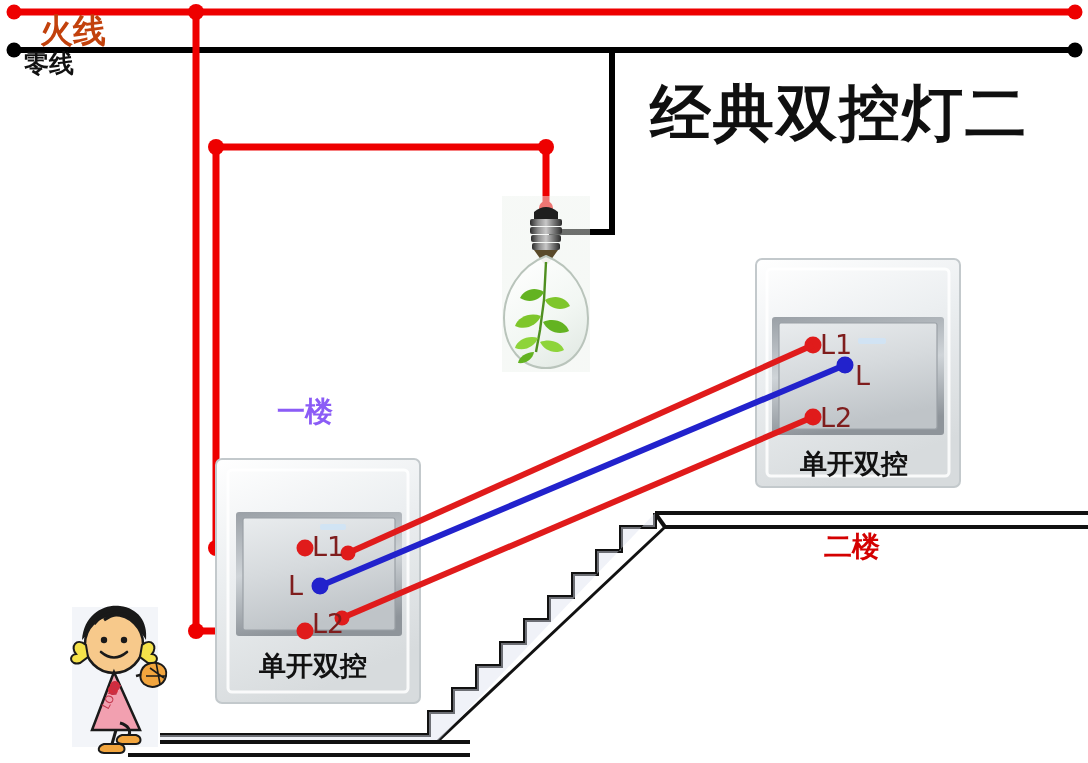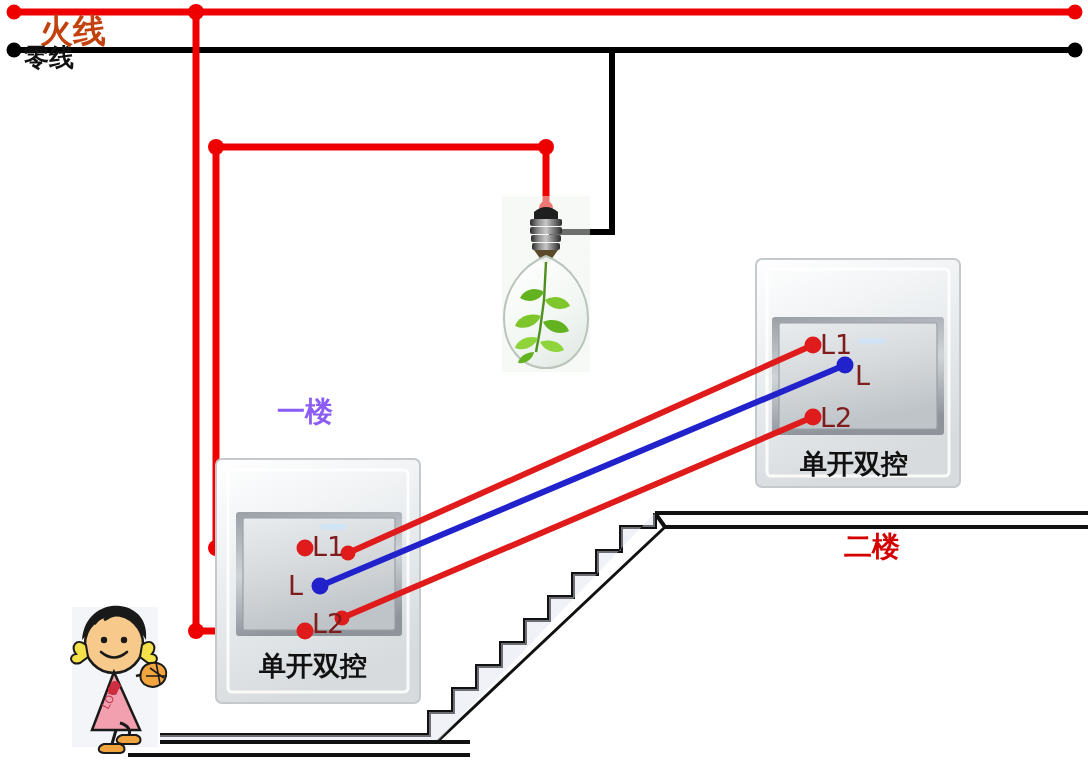--- a/index.html
+++ b/index.html
@@ -18,25 +18,25 @@
 
   .lbl{
     position:absolute;
     white-space:nowrap;
     font-family:"DejaVu Sans","Liberation Sans",sans-serif;
     font-weight:bold;
     line-height:1;
     pointer-events:none;
   }
   .lbl-hot   { left:40px;  top:14px;  font-size:33px; color:#c2410c; }
-  .lbl-neu   { left:24px;  top:45px;  font-size:25px; color:#111111; }
+  .lbl-neu   { left:24px;  top:51px;  font-size:25px; color:#111111; }
   .lbl-title { left:650px; top:82px;  font-size:61px; color:#101010; letter-spacing:2px;
                font-family:"DejaVu Sans","Liberation Sans",sans-serif; }
   .lbl-f1    { left:277px; top:398px; font-size:28px; color:#8b5cf6; }
-  .lbl-f2    { left:824px; top:533px; font-size:28px; color:#d40000;margin-left:20px; }
+  .lbl-f2    { left:824px; top:533px; font-size:28px; color:#d40000; }
   .lbl-sw1   { left:259px; top:652px; font-size:27px; color:#111111; }
   .lbl-sw2   { left:800px; top:450px; font-size:27px; color:#111111; }
 
   .term{
     position:absolute;
     font-family:"DejaVu Sans","Liberation Sans",sans-serif;
     font-size:27px;
     font-weight:normal;
     color:#7f1d1d;
     line-height:1;
@@ -261,20 +261,21 @@
       <path d="M116,730 L112,744" stroke="#1a1a1a" stroke-width="3" fill="none"></path>
       <path d="M104,744 c-6,2 -8,8 0,9 l16,0 c6,-1 6,-7 0,-9 z" fill="#f2a53e" stroke="#1a1a1a" stroke-width="2"></path>
       <path d="M120,723 c8,2 12,8 8,14" stroke="#1a1a1a" stroke-width="3" fill="none"></path>
       <path d="M122,735 c-6,2 -8,8 0,9 l14,0 c6,-1 6,-7 0,-9 z" fill="#f2a53e" stroke="#1a1a1a" stroke-width="2"></path>
     </g>
 
   </svg>
 
   <div class="lbl lbl-hot">火线</div>
   <div class="lbl lbl-neu">零线</div>
+  <div class="lbl lbl-title">经典双控灯二</div>
   <div class="lbl lbl-f1">一楼</div>
   <div class="lbl lbl-f2">二楼</div>
   <div class="lbl lbl-sw1">单开双控</div>
   <div class="lbl lbl-sw2">单开双控</div>
 
   <div class="term t1L1">L1</div>
   <div class="term t1L">L</div>
   <div class="term t1L2">L2</div>
 
   <div class="term t2L1">L1</div>

